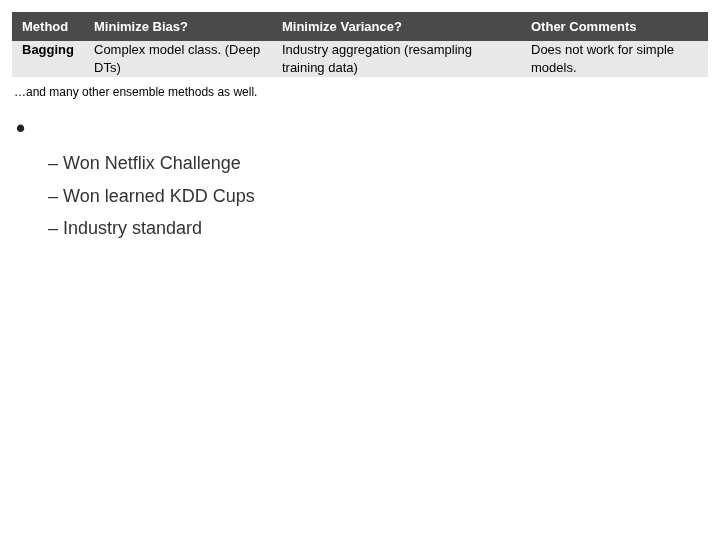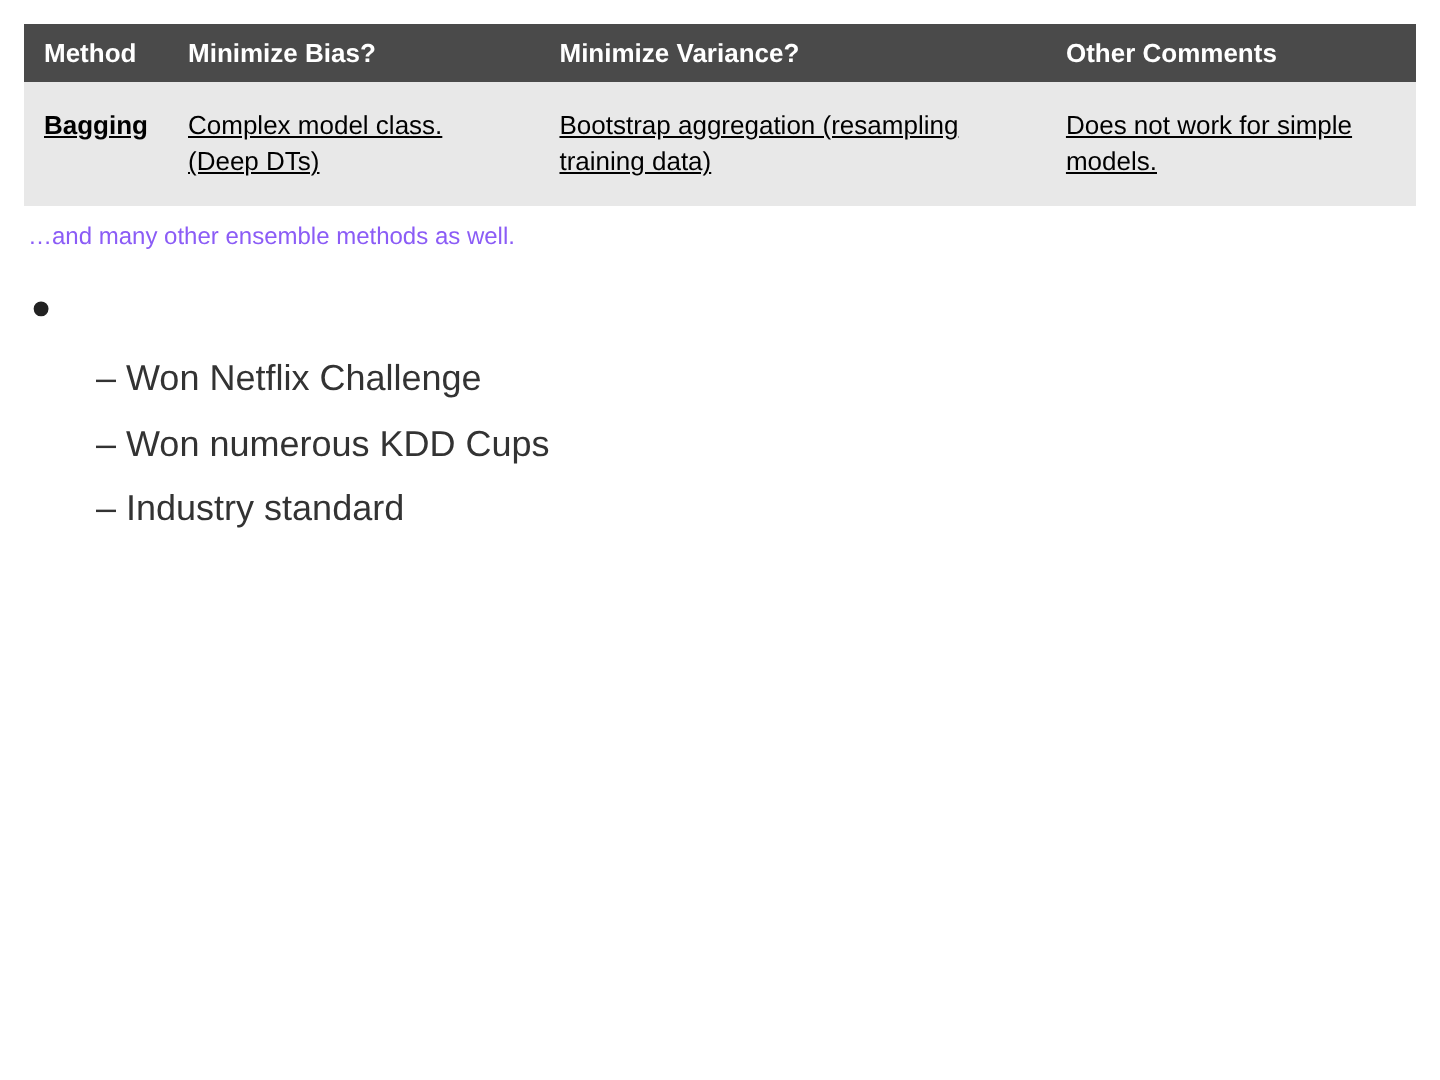--- a/index.html
+++ b/index.html
@@ -29,34 +29,33 @@
       font-weight: bold;
       font-size: 13px;
     }
     tbody tr:nth-child(odd) {
       background-color: #e8e8e8;
     }
     tbody tr:nth-child(even) {
       background-color: #f7f7f7;
     }
     tbody td {
-      padding: 13px 10px;
+      padding: 0 10px;
       vertical-align: top;
       font-size: 13px;
       line-height: 1.4;
-      text-decoration: underline;
     }
     td:first-child {
       font-weight: bold;
     }
 
     
     .footer-note {
       font-size: 12px;
-      color: #8b5cf6;
+      color: #000000;
       margin-bottom: 16px;
       margin-left: 2px;
     }
 
     
     .bullet-section {
       margin-top: 6px;
       margin-left: 4px;
     }
     .bullet-main {
@@ -95,30 +94,30 @@
       <th>Method</th>
       <th>Minimize Bias?</th>
       <th>Minimize Variance?</th>
       <th>Other Comments</th>
     </tr>
   </thead>
   <tbody id="table-body">
   <tr>
         <td>Bagging</td>
         <td>Complex model class. (Deep DTs)</td>
-        <td>Bootstrap aggregation (resampling training data)</td>
+        <td>Industry aggregation (resampling training data)</td>
         <td>Does not work for simple models.</td>
       </tr>
     </tbody>
 </table>
 
 <p class="footer-note">…and many other ensemble methods as well.</p>
 
 <div class="bullet-section">
   <div class="bullet-main">
     <span class="bullet-dot">•</span>
   </div>
   <ul class="sub-list" id="sub-list">
   <li>Won Netflix Challenge</li>
-      <li>Won numerous KDD Cups</li>
+      <li>Won learned KDD Cups</li>
       <li>Industry standard</li>
     </ul>
 </div>
 
 </body></html>

